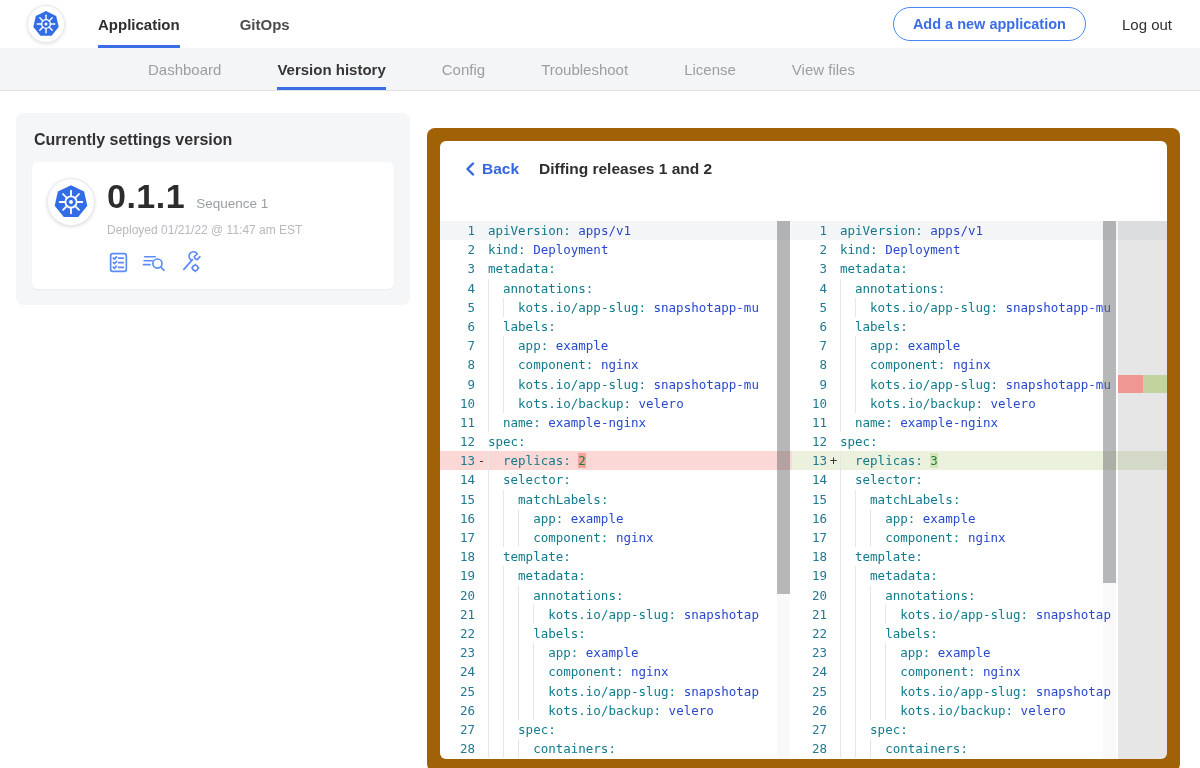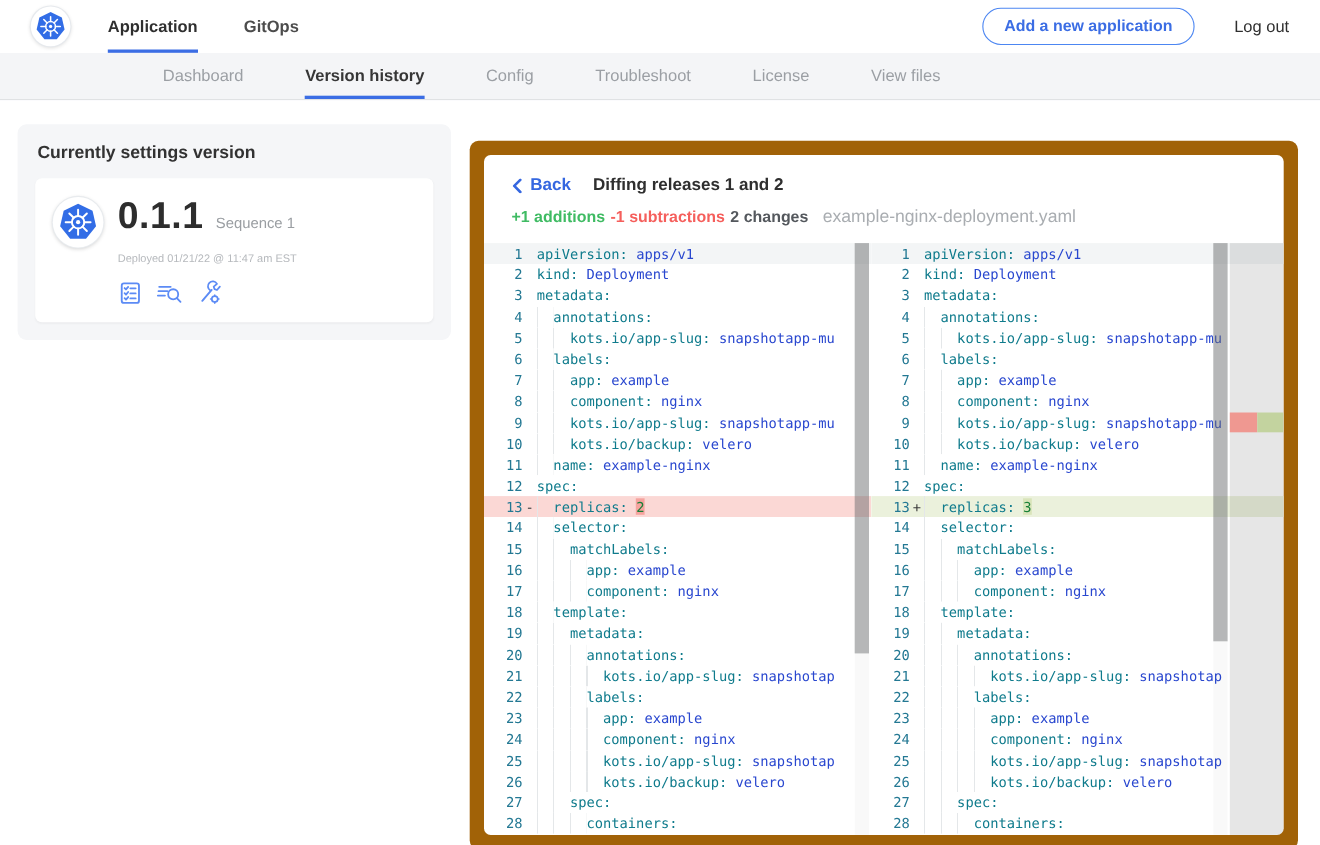--- a/index.html
+++ b/index.html
@@ -4,21 +4,21 @@
 <style>
   * { box-sizing: border-box; margin: 0; padding: 0; }
   html,body { width:1200px; height:768px; background:#fff; overflow:hidden;
     font-family:"Liberation Sans","DejaVu Sans",sans-serif; }
 
   
   .topbar { position:relative; height:48px; background:#fff; display:flex; align-items:stretch; }
   .logo-wrap { display:flex; align-items:center; padding-left:28px; padding-right:34px; }
   .logo-circle { width:36px; height:36px; border-radius:50%; background:#fff;
     box-shadow:0 0 0 1px #e6e9ed, 0 1px 4px rgba(0,0,0,.18); display:flex; align-items:center; justify-content:center; }
-  .top-tabs { display:flex; gap:42px; align-items:stretch; }
+  .top-tabs { display:flex; gap:60px; align-items:stretch; }
   .top-tab { display:flex; align-items:center; font-size:15px; font-weight:700; color:#4c4c4c;
     border-bottom:3px solid transparent; padding-top:3px; cursor:pointer; }
   .top-tab.active { color:#2f2f2f; border-bottom-color:#3b6de4; }
   .topbar-right { margin-left:auto; display:flex; align-items:center; gap:36px; padding-right:28px; }
   .add-app-btn { border:1.5px solid #4c86f2; color:#3b6de4; background:#fff; font-weight:700;
     font-size:14.5px; padding:8px 19px; border-radius:20px; cursor:pointer;
     font-family:"Liberation Sans",sans-serif; }
   .logout { font-size:15px; color:#2f2f2f; cursor:pointer; }
 
   
@@ -34,21 +34,21 @@
   .deployed-title { font-size:16px; font-weight:700; color:#323232; margin:2px 2px 13px 2px; }
   .deployed-inner { background:#fff; border-radius:6px; padding:15px 16px; display:flex;
     box-shadow:0 1px 2px rgba(0,0,0,.04); }
   .k8s-badge { width:46px; height:46px; border-radius:50%; background:#fff; flex:0 0 auto;
     box-shadow:0 0 0 1px #e8ebee, 0 1px 4px rgba(0,0,0,.22);
     display:flex; align-items:center; justify-content:center; margin-top:2px; }
   .deployed-body { margin-left:13px; }
   .version-row { display:flex; align-items:baseline; gap:11px; }
   .version-num { font-size:34px; font-weight:800; color:#2d2d2d; letter-spacing:.5px; }
   .sequence { font-size:13.5px; color:#9a9ea2; }
-  .deployed-at { font-size:10px; color:#b6b9bd; margin-top:14px; }
+  .deployed-at { font-size:12px; color:#b6b9bd; margin-top:7px; }
   .action-icons { display:flex; gap:11px; margin-top:13px; align-items:center; }
   .action-icons .ic { cursor:pointer; display:flex; }
 
   
   .diff-wrap { position:absolute; left:427px; top:128px; width:753px; height:644px;
     background:#a16207; border-radius:8px; }
   .diff-card { position:absolute; left:13px; right:13px; top:13px; bottom:13px;
     background:#fff; border-radius:6px; overflow:hidden; }
   .diff-header { display:flex; align-items:center; gap:20px; padding:19px 0 0 25px; }
   .back-link { display:flex; align-items:center; gap:7px; color:#3567e0; font-size:15.5px;
@@ -199,26 +199,20 @@
 <div class="diff-wrap">
   <div class="diff-card">
     <div class="diff-header">
       <span class="back-link">
         <svg width="10" height="14" viewBox="0 0 10 14">
           <polyline points="8,1.5 2.5,7 8,12.5" fill="none" stroke="#3567e0" stroke-width="2.4" stroke-linecap="round" stroke-linejoin="round"></polyline>
         </svg>
         <span>Back</span>
       </span>
       <span class="diff-title">Diffing releases 1 and 2</span>
-    </div>
-    <div class="diff-stats">
-      <span class="stat-add">+1 additions</span>
-      <span class="stat-sub">-1 subtractions</span>
-      <span class="stat-chg">2 changes</span>
-      <span class="diff-file">example-nginx-deployment.yaml</span>
     </div>
     <div class="editors">
       <div class="editor left" id="editor-left">
           <div class="cl first"><span class="ln">1</span><span class="mk"></span><span class="ct"><span class="k">apiVersion:</span><span class="v str">apps/v1</span></span></div>
           <div class="cl"><span class="ln">2</span><span class="mk"></span><span class="ct"><span class="k">kind:</span><span class="v str">Deployment</span></span></div>
           <div class="cl"><span class="ln">3</span><span class="mk"></span><span class="ct"><span class="k">metadata:</span></span></div>
           <div class="cl"><span class="ln">4</span><span class="mk"></span><span class="ct"><span class="ind" style="width: 2ch;"></span><span class="k">annotations:</span></span></div>
           <div class="cl"><span class="ln">5</span><span class="mk"></span><span class="ct"><span class="ind" style="width: 4ch;"></span><span class="k">kots.io/app-slug:</span><span class="v str">snapshotapp-mu</span></span></div>
           <div class="cl"><span class="ln">6</span><span class="mk"></span><span class="ct"><span class="ind" style="width: 2ch;"></span><span class="k">labels:</span></span></div>
           <div class="cl"><span class="ln">7</span><span class="mk"></span><span class="ct"><span class="ind" style="width: 4ch;"></span><span class="k">app:</span><span class="v str">example</span></span></div>

